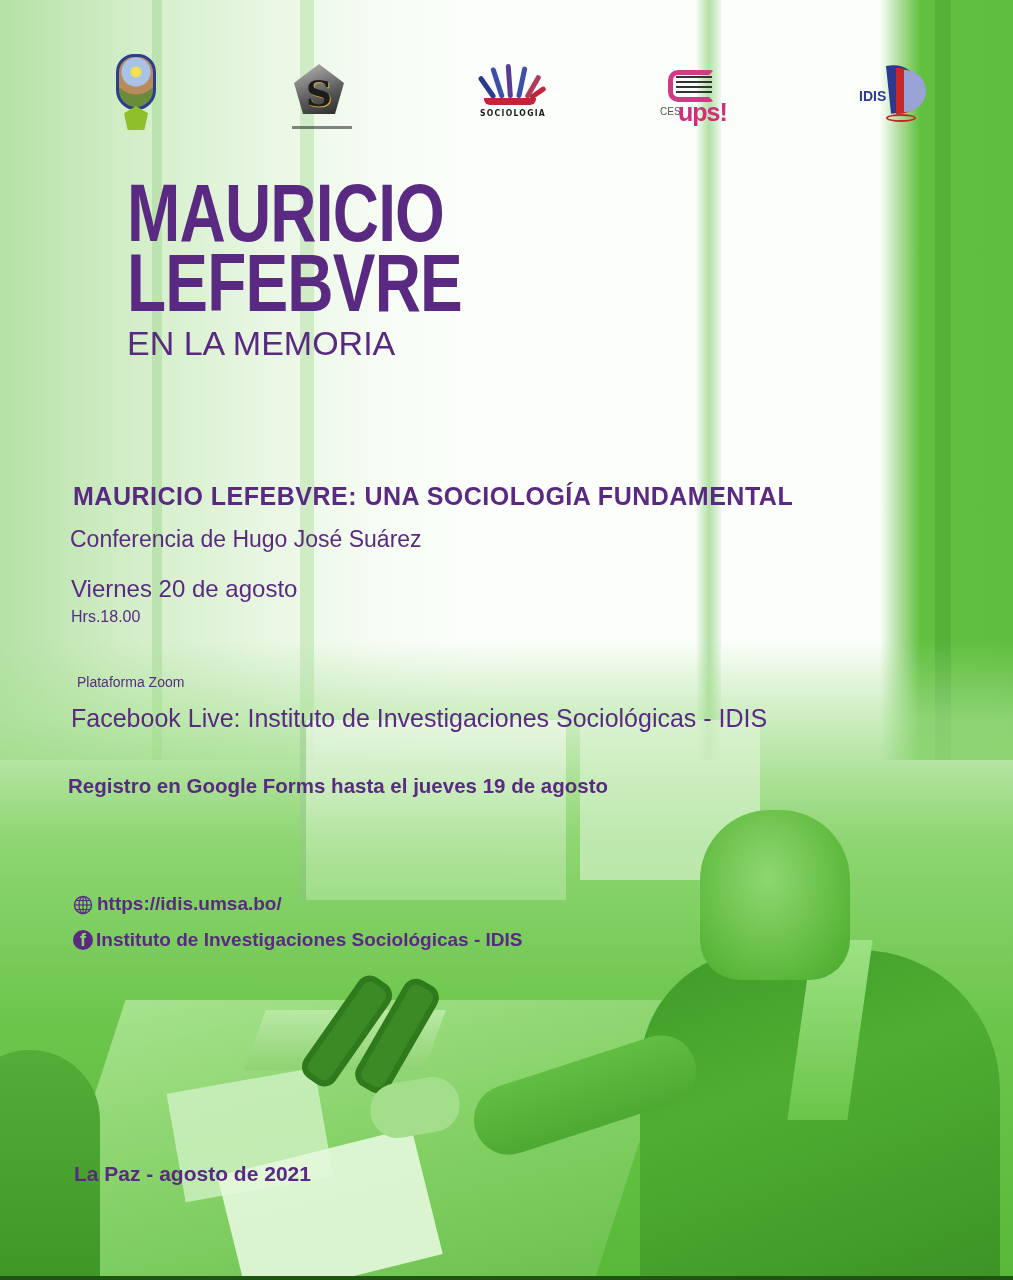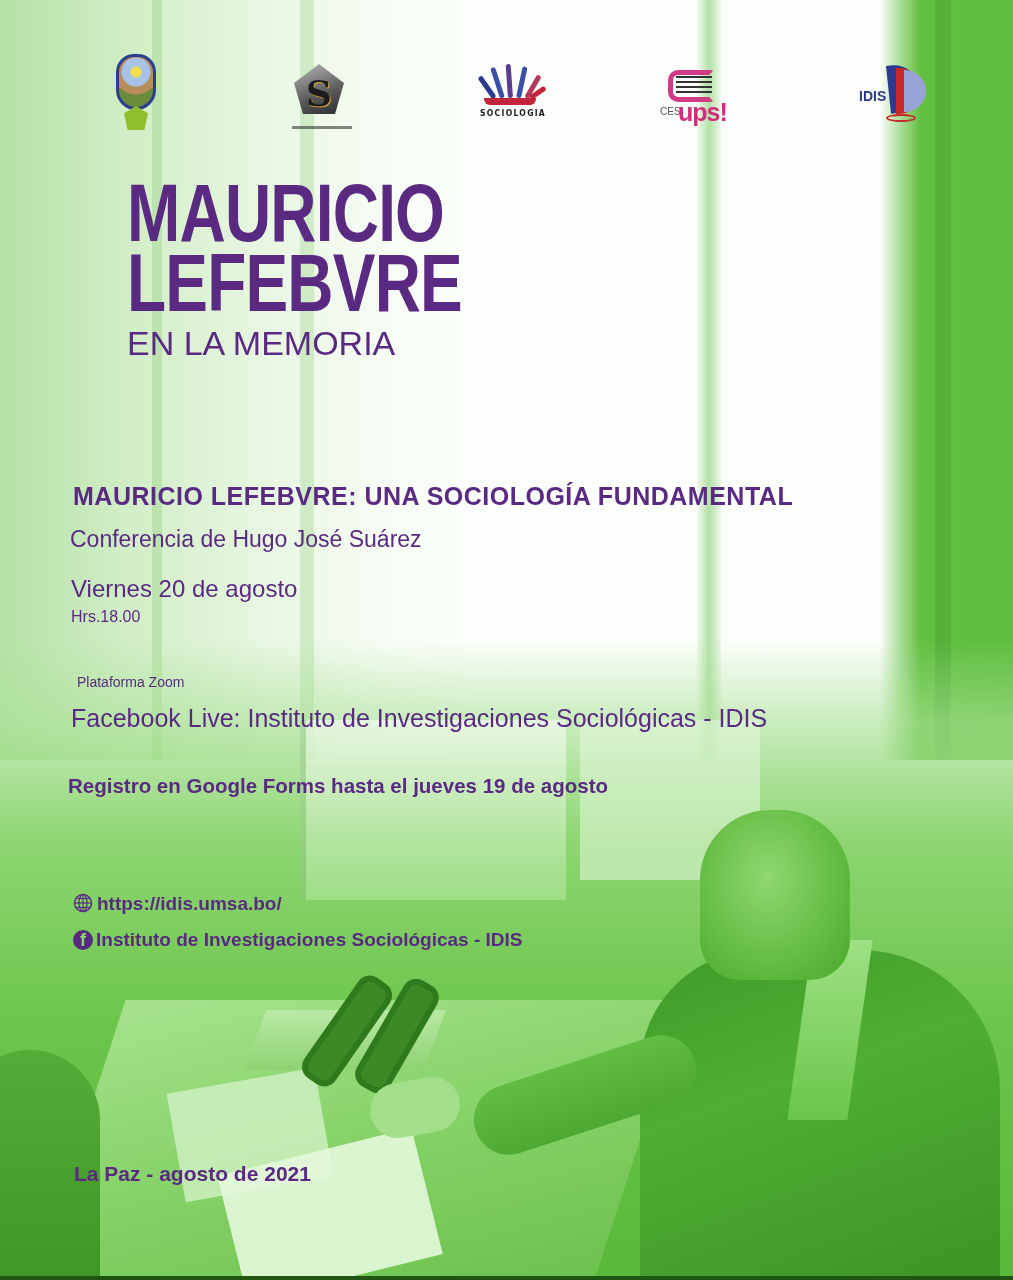--- a/index.html
+++ b/index.html
@@ -157,21 +157,21 @@
 
   
   .txt { position: absolute; color: #5a2a82; white-space: nowrap; font-family: "Liberation Sans", sans-serif; }
   .conf-title { left: 73px; top: 482px; font-size: 25px; font-weight: bold; letter-spacing: 0.5px; }
   .conf-sub { left: 70px; top: 526px; font-size: 23px; }
   .date { left: 71px; top: 575px; font-size: 24px; }
   .time { left: 71px; top: 608px; font-size: 16px; }
   .platform { left: 77px; top: 674px; font-size: 14px; }
   .fb-live { left: 71px; top: 704px; font-size: 25px; }
   .registro { left: 68px; top: 774px; font-size: 20.5px; font-weight: bold; }
-  .web { left: 73px; top: 893px; font-size: 19px; font-weight: bold; display: flex; align-items: flex-start; gap: 4px; }
+  .web { left: 73px; top: 893px; font-size: 19px; font-weight: bold; display: flex; align-items: flex-end; gap: 4px; }
   .fb-page { left: 73px; top: 929px; font-size: 19px; font-weight: bold; display: flex; align-items: center; gap: 3px; }
   .footer-place { left: 74px; top: 1162px; font-size: 21px; font-weight: bold; }
   .icon-globe { width: 20px; height: 20px; display: inline-block; }
   .icon-fb {
     width: 20px; height: 20px; border-radius: 50%; background: #5a2a82; color: #8ed672;
     display: inline-flex; align-items: flex-end; justify-content: center;
     font-family: "Liberation Sans", sans-serif; font-weight: bold; font-size: 18px; line-height: 20px; overflow: hidden;
   }
 </style>
 </head>

